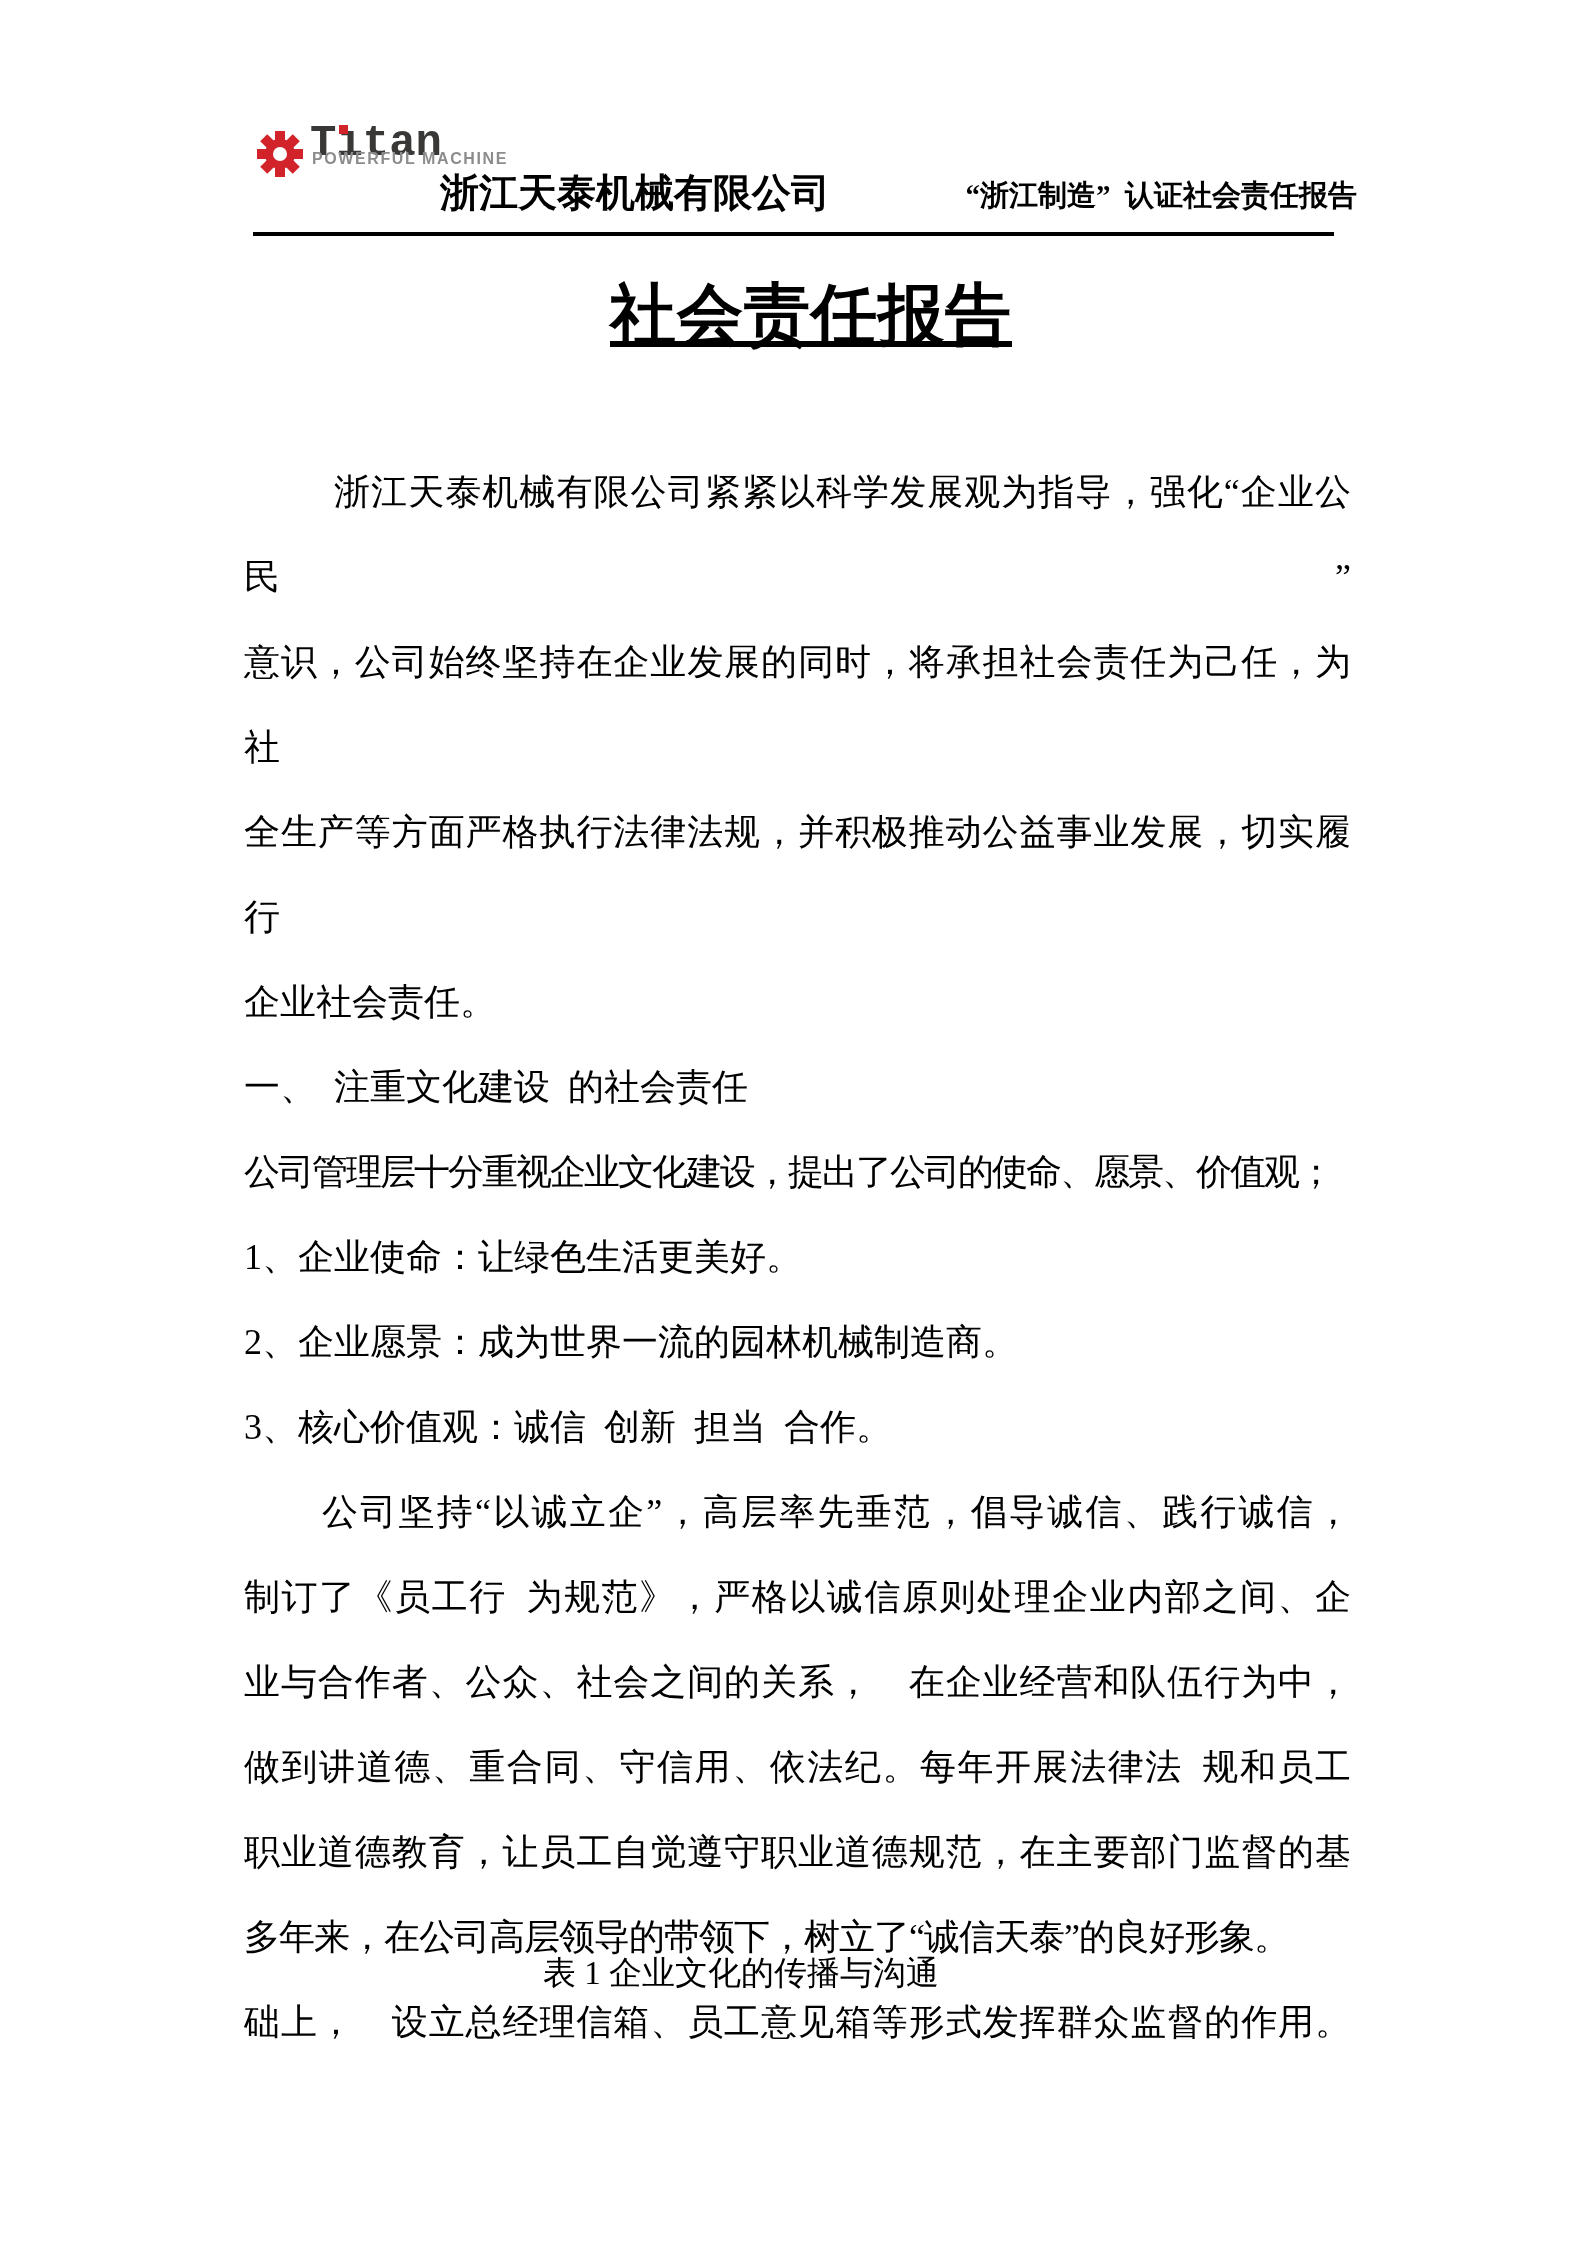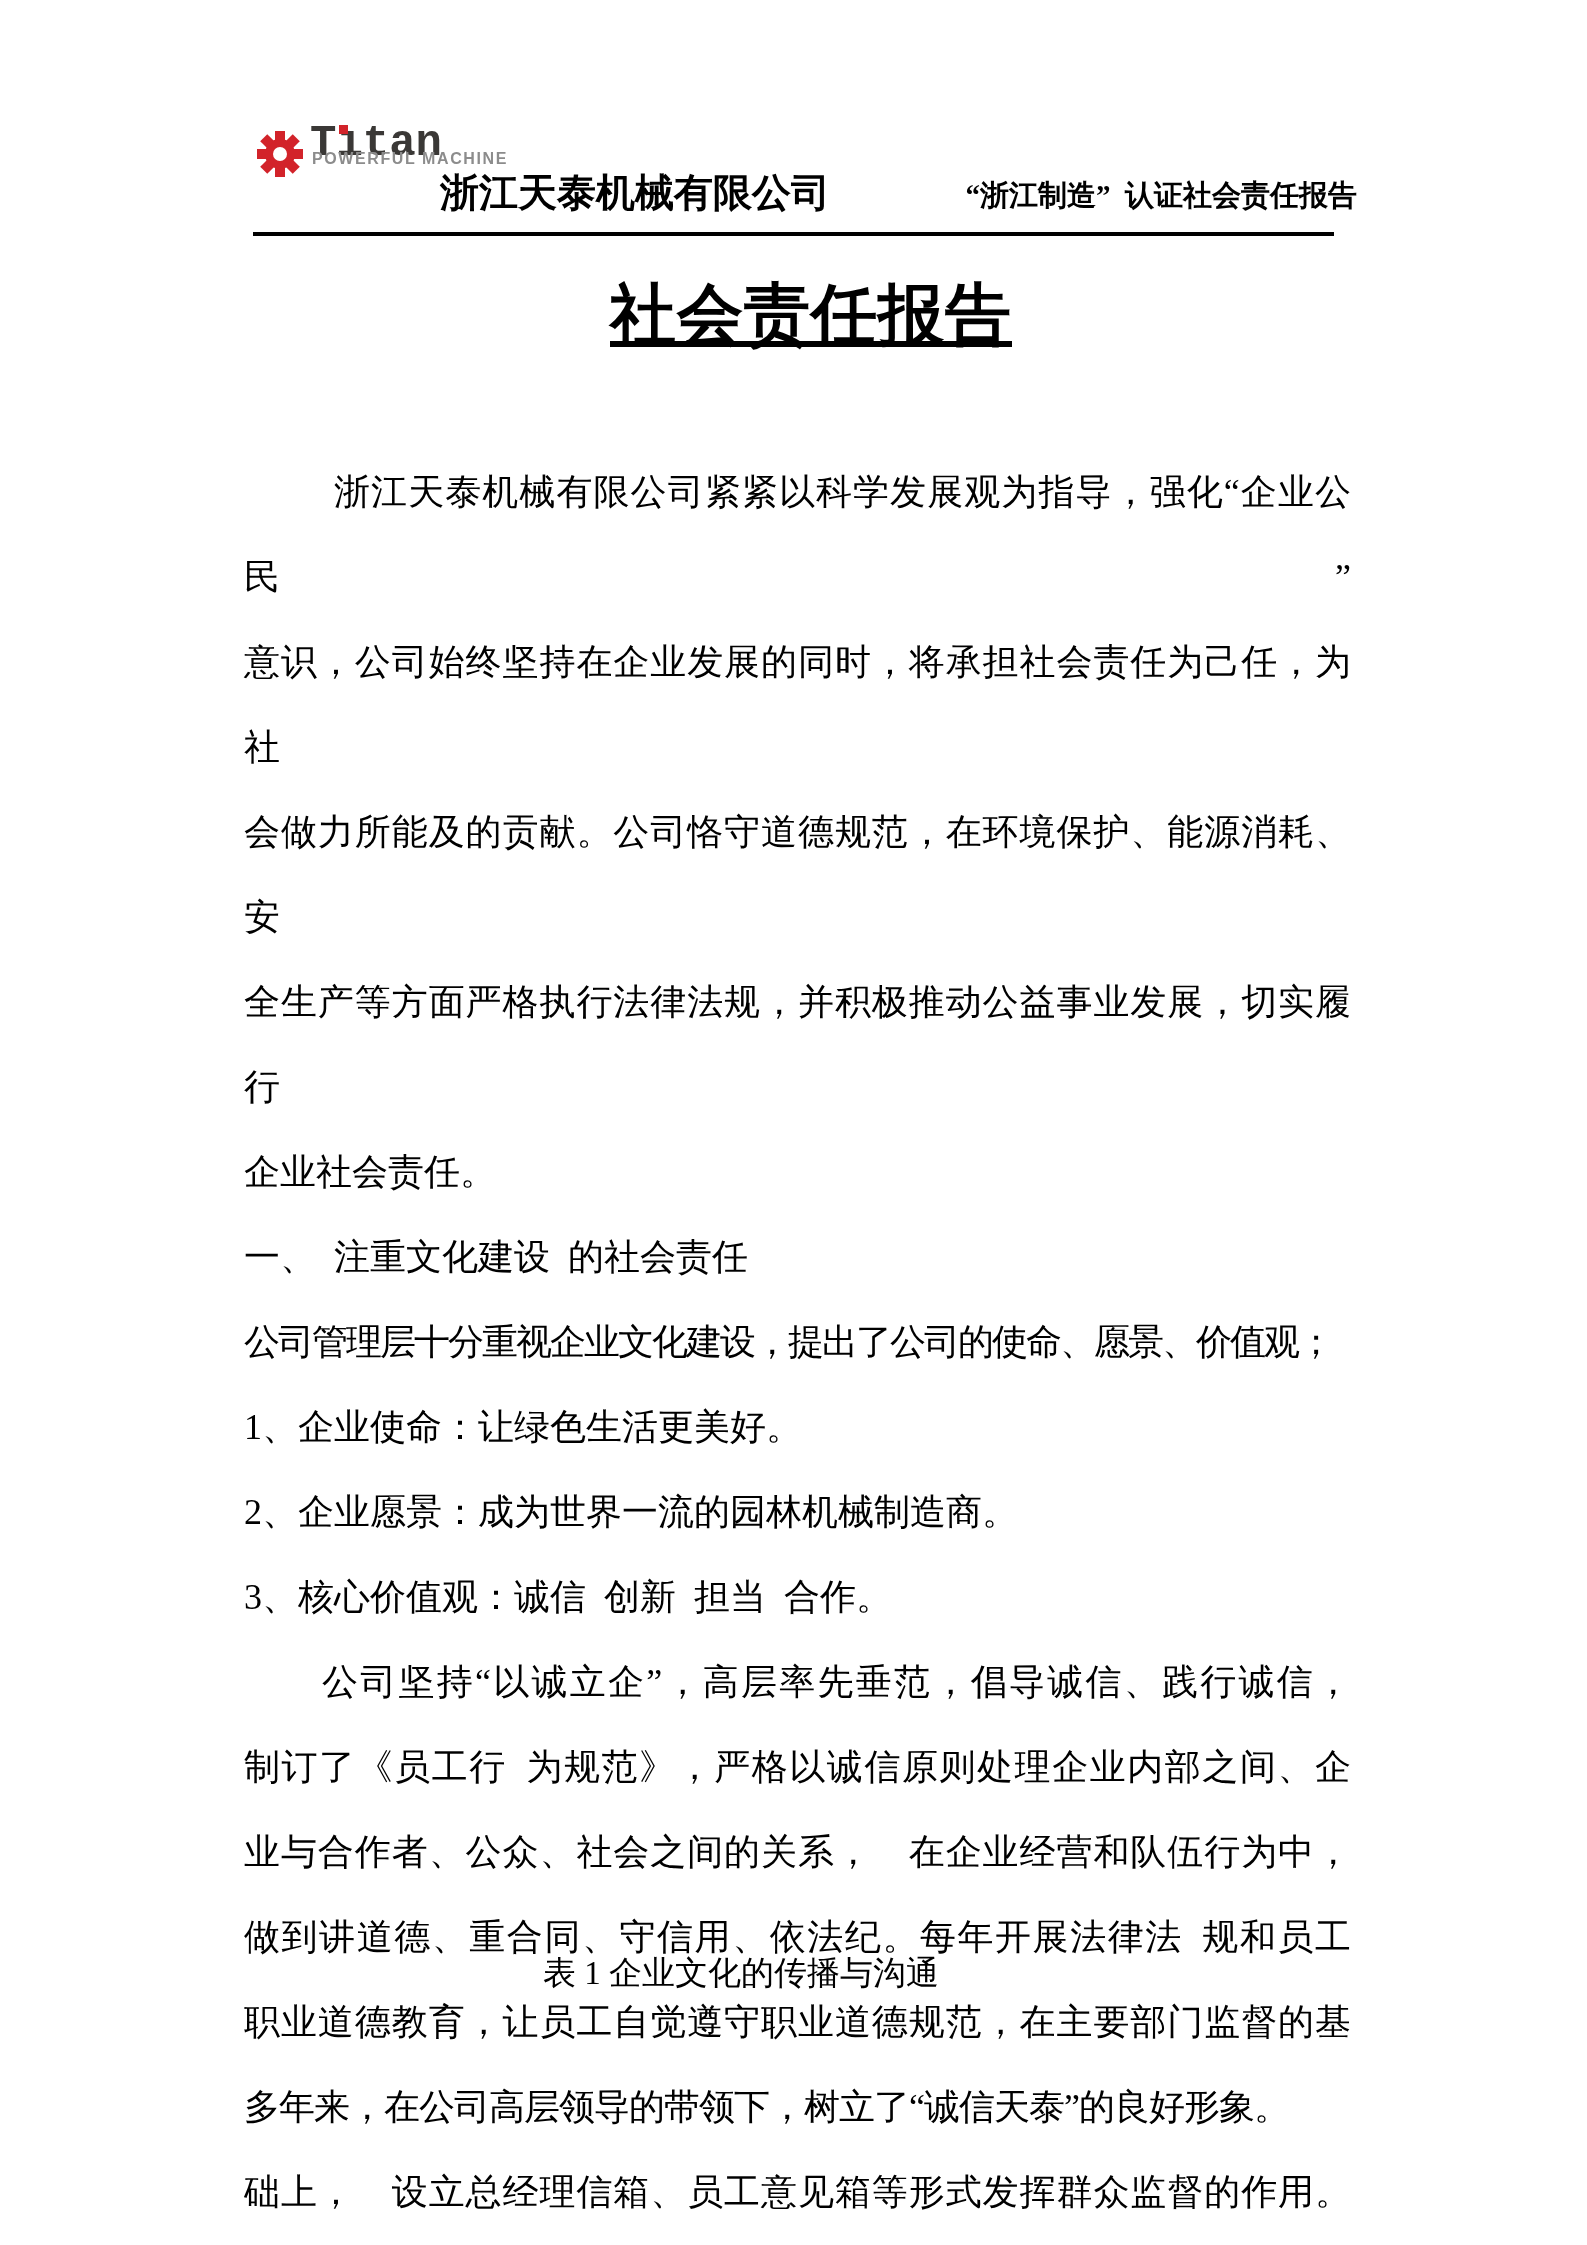--- a/index.html
+++ b/index.html
@@ -89,21 +89,20 @@
     <div class="company">浙江天泰机械有限公司</div>
     <div class="report-label">“浙江制造” 认证社会责任报告</div>
     <div class="header-rule"></div>
   </header>
 
   <h1 class="doc-title">社会责任报告</h1>
 
   <main class="body-block" id="body-block">
       <div class="bodyline j" style="text-indent: 90px;">浙江天泰机械有限公司紧紧以科学发展观为指导，强化“企业公民”</div>
       <div class="bodyline j">意识，公司始终坚持在企业发展的同时，将承担社会责任为己任，为社</div>
-      <div class="bodyline j">会做力所能及的贡献。公司恪守道德规范，在环境保护、能源消耗、安</div>
       <div class="bodyline j">全生产等方面严格执行法律法规，并积极推动公益事业发展，切实履行</div>
       <div class="bodyline">企业社会责任。</div>
       <div class="bodyline">一、 注重文化建设 的社会责任</div>
       <div class="bodyline" style="letter-spacing: -2px;">公司管理层十分重视企业文化建设，提出了公司的使命、愿景、价值观；</div>
       <div class="bodyline">1、企业使命：让绿色生活更美好。</div>
       <div class="bodyline">2、企业愿景：成为世界一流的园林机械制造商。</div>
       <div class="bodyline">3、核心价值观：诚信 创新 担当 合作。</div>
       <div class="bodyline j" style="text-indent: 78px;">公司坚持“以诚立企”，高层率先垂范，倡导诚信、践行诚信，</div>
       <div class="bodyline j">制订了《员工行 为规范》，严格以诚信原则处理企业内部之间、企</div>
       <div class="bodyline j">业与合作者、公众、社会之间的关系， 在企业经营和队伍行为中，</div>

